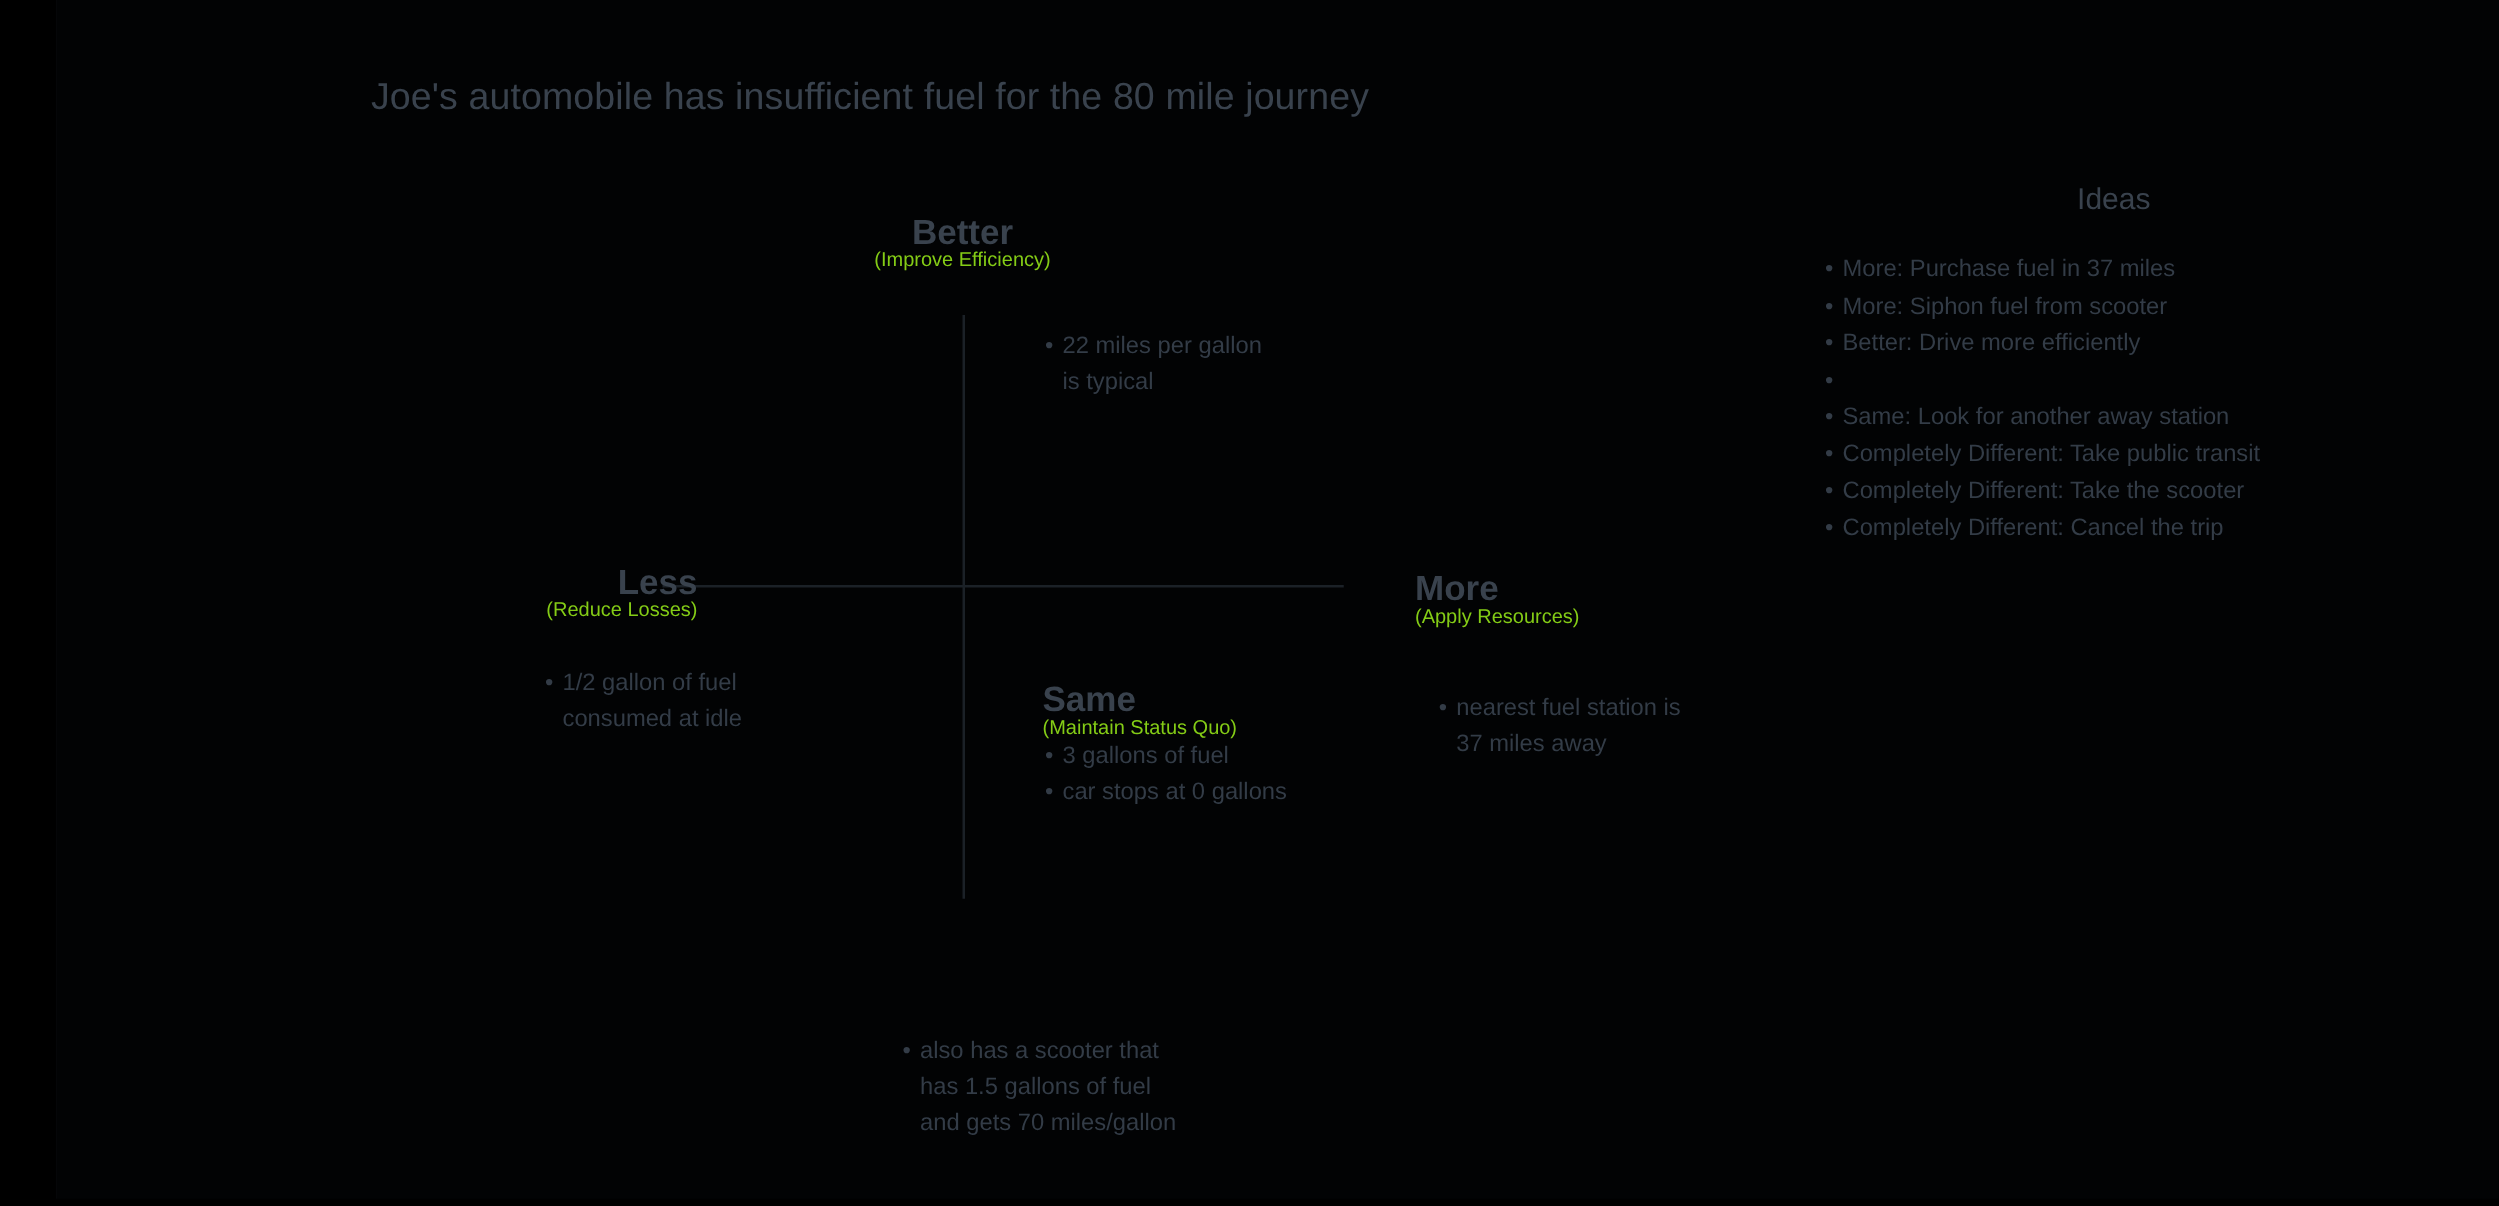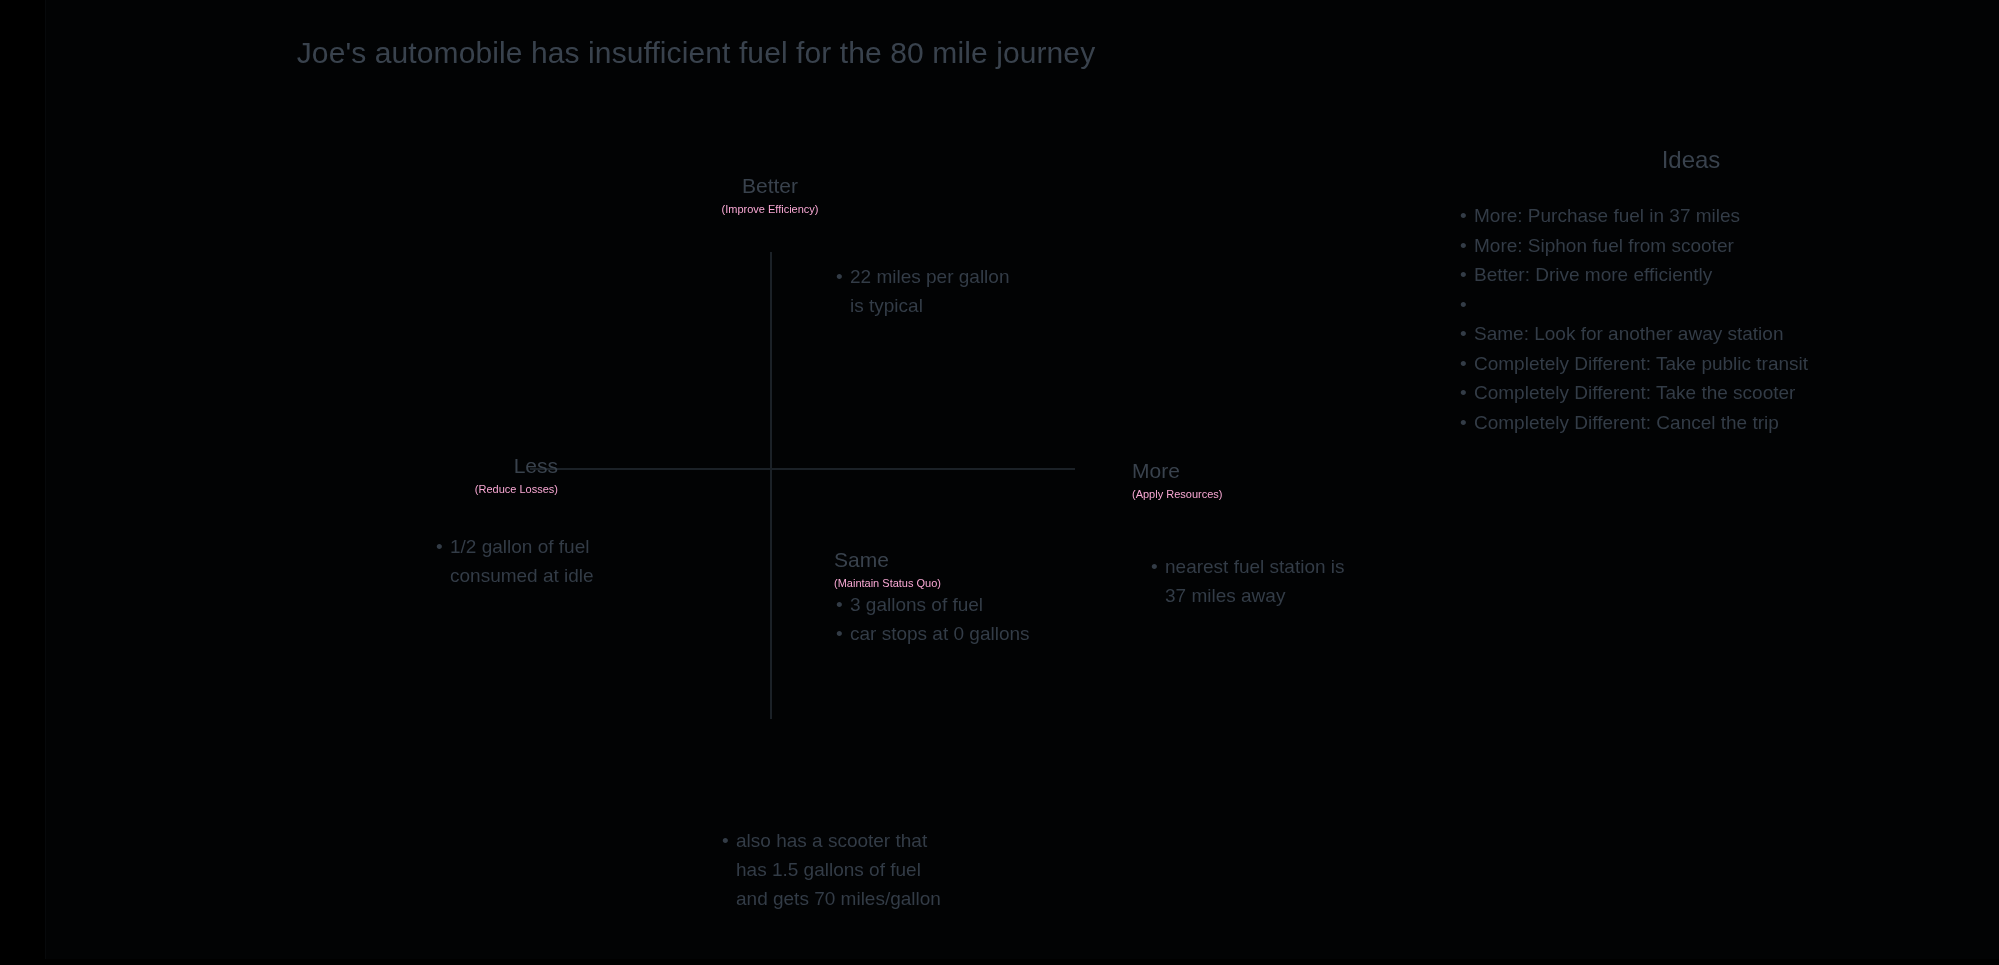--- a/index.html
+++ b/index.html
@@ -44,21 +44,21 @@
   .stage {
     position:absolute;
     left:46px; top:0;
     width:1953px; height:965px;
     background:#020304;
   }
 
   
   .title {
     position:absolute;
-    left:0; top:34px;
+    left:0; top:59px;
     width:1300px;
     text-align:center;
     font-size:30px;
     line-height:38px;
     color:#39424d;
     letter-spacing:0.1px;
     white-space:nowrap;
   }
   .subtitle {
     position:absolute;
@@ -81,29 +81,30 @@
   .axis-h {
     position:absolute;
     left:484px; top:468px;
     width:545px; height:2px;
     background:#1b2127;
   }
 
   
   .cap { position:absolute; }
   .cap .cap-main {
-    font-size:21px;
+    font-size:28px;
     line-height:26px;
     color:#39424d;
     white-space:nowrap;
+    font-weight:bold;
   }
   .cap .cap-sub {
-    font-size:11px;
+    font-size:16px;
     line-height:20px;
-    color:#f9a8d4;
+    color:#84cc16;
     white-space:nowrap;
   }
   .cap.center { text-align:center; }
   .cap.right  { text-align:right; }
   .cap.left   { text-align:left; }
 
   #cap-better { left:624px; top:173px; width:200px; }
   #cap-less   { left:300px; top:453px; width:212px; }
   #cap-more   { left:1086px; top:458px; width:260px; }
   #cap-diff   { left:548px; top:740px; width:352px; }

